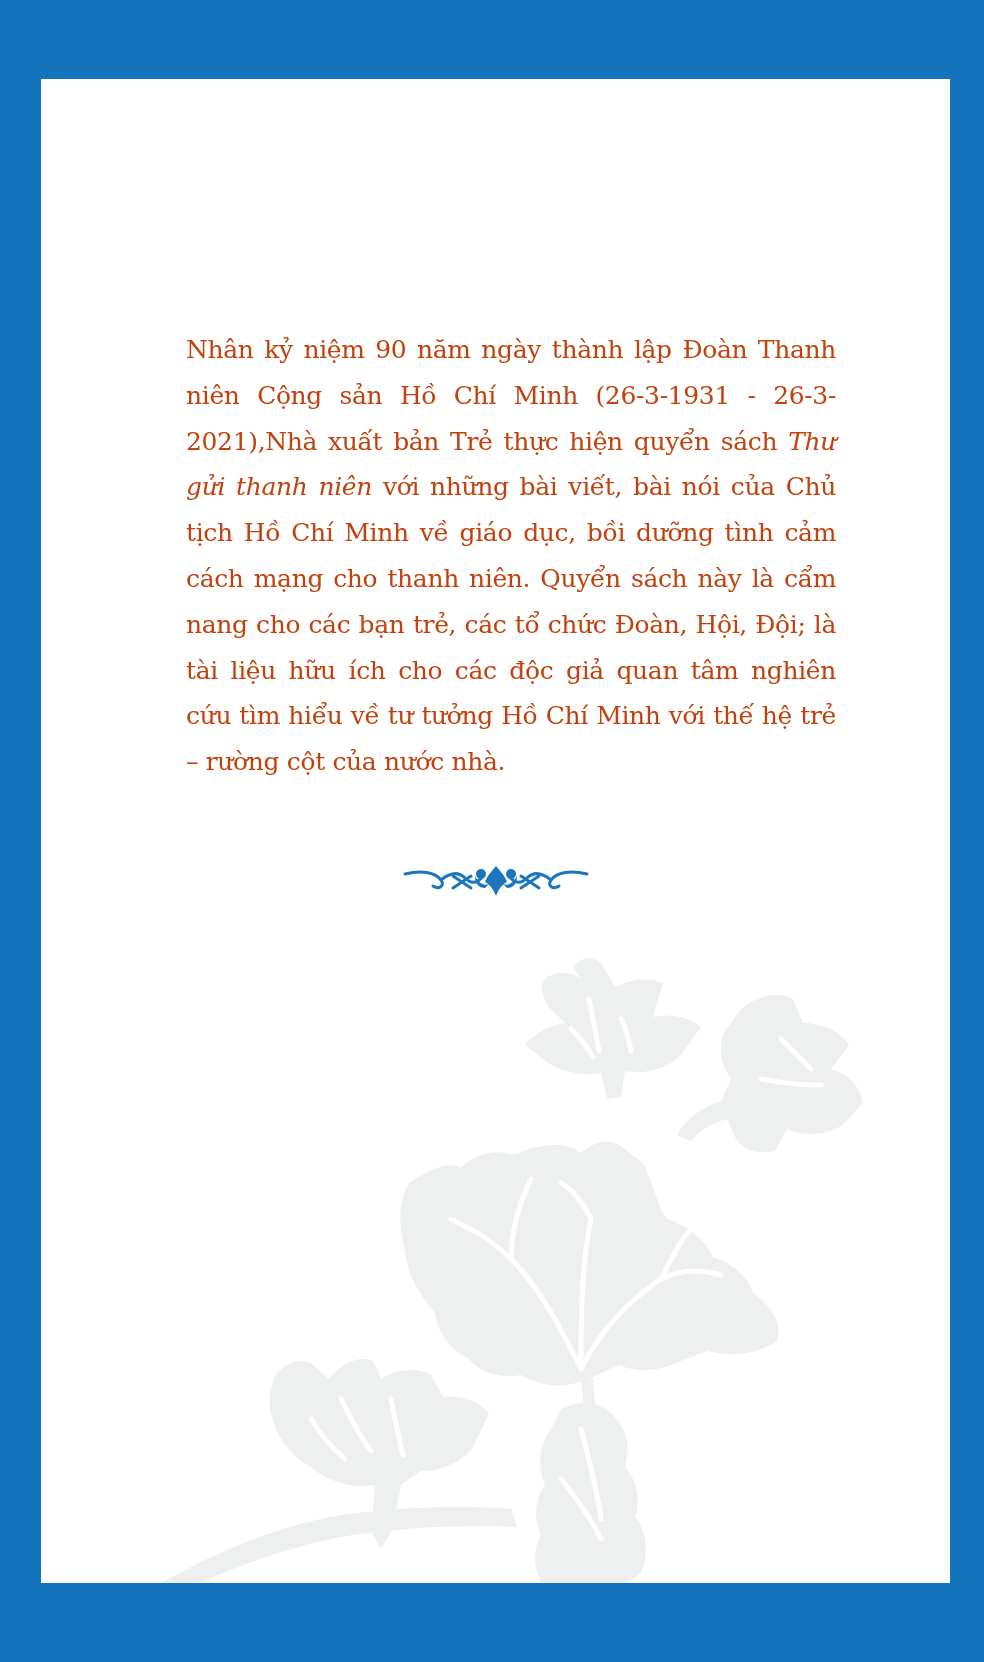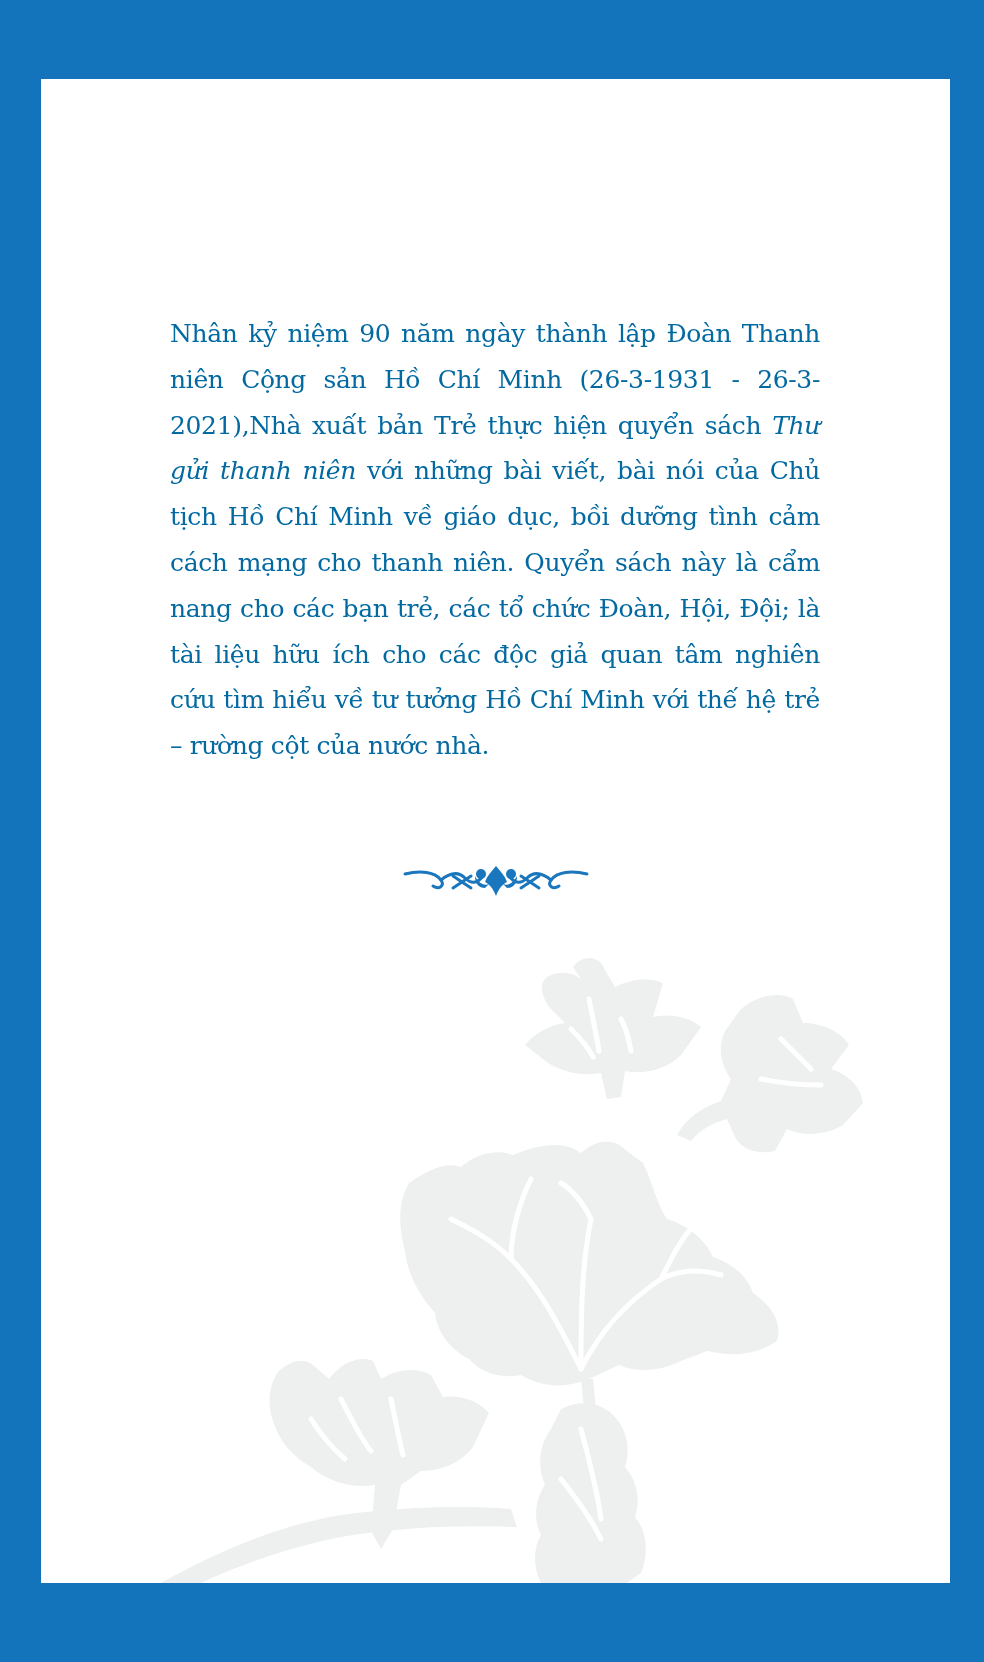--- a/index.html
+++ b/index.html
@@ -32,25 +32,25 @@
       pointer-events: none;
     }
     .body-text {
       position: absolute;
       left: 129px;
       top: 232px;
       width: 650px;
       font-family: "DejaVu Serif", "Liberation Serif", serif;
       font-size: 25px;
       line-height: 45.8px;
-      color: #0369a1;
+      color: #c2410c;
       text-align: justify;
       letter-spacing: -0.35px;
       word-spacing: 0px;
-      margin: 0;
+      margin: 16px;
     }
     .body-text em {
       font-style: italic;
     }
     .ornament {
       position: absolute;
       left: 360px;
       top: 783px;
       width: 190px;
       height: 36px;

